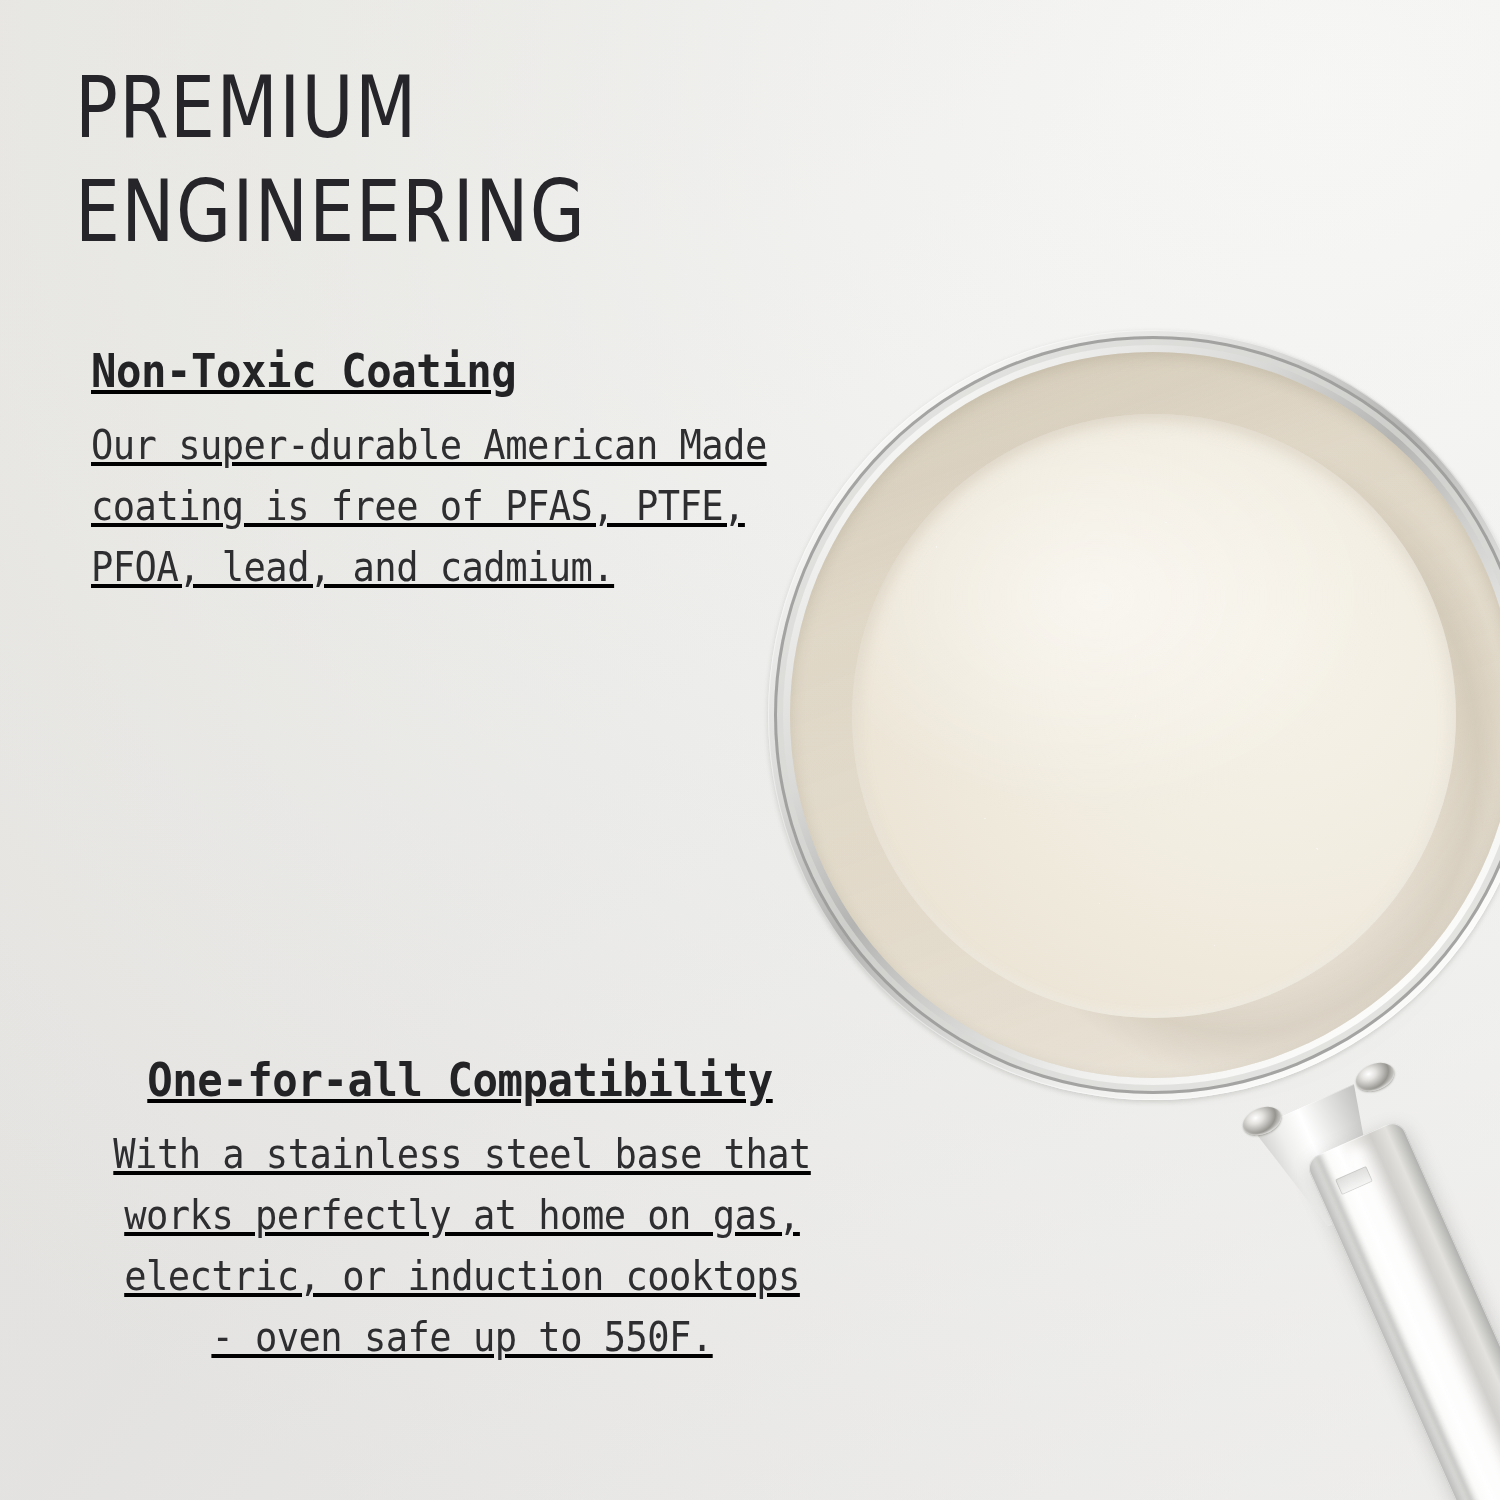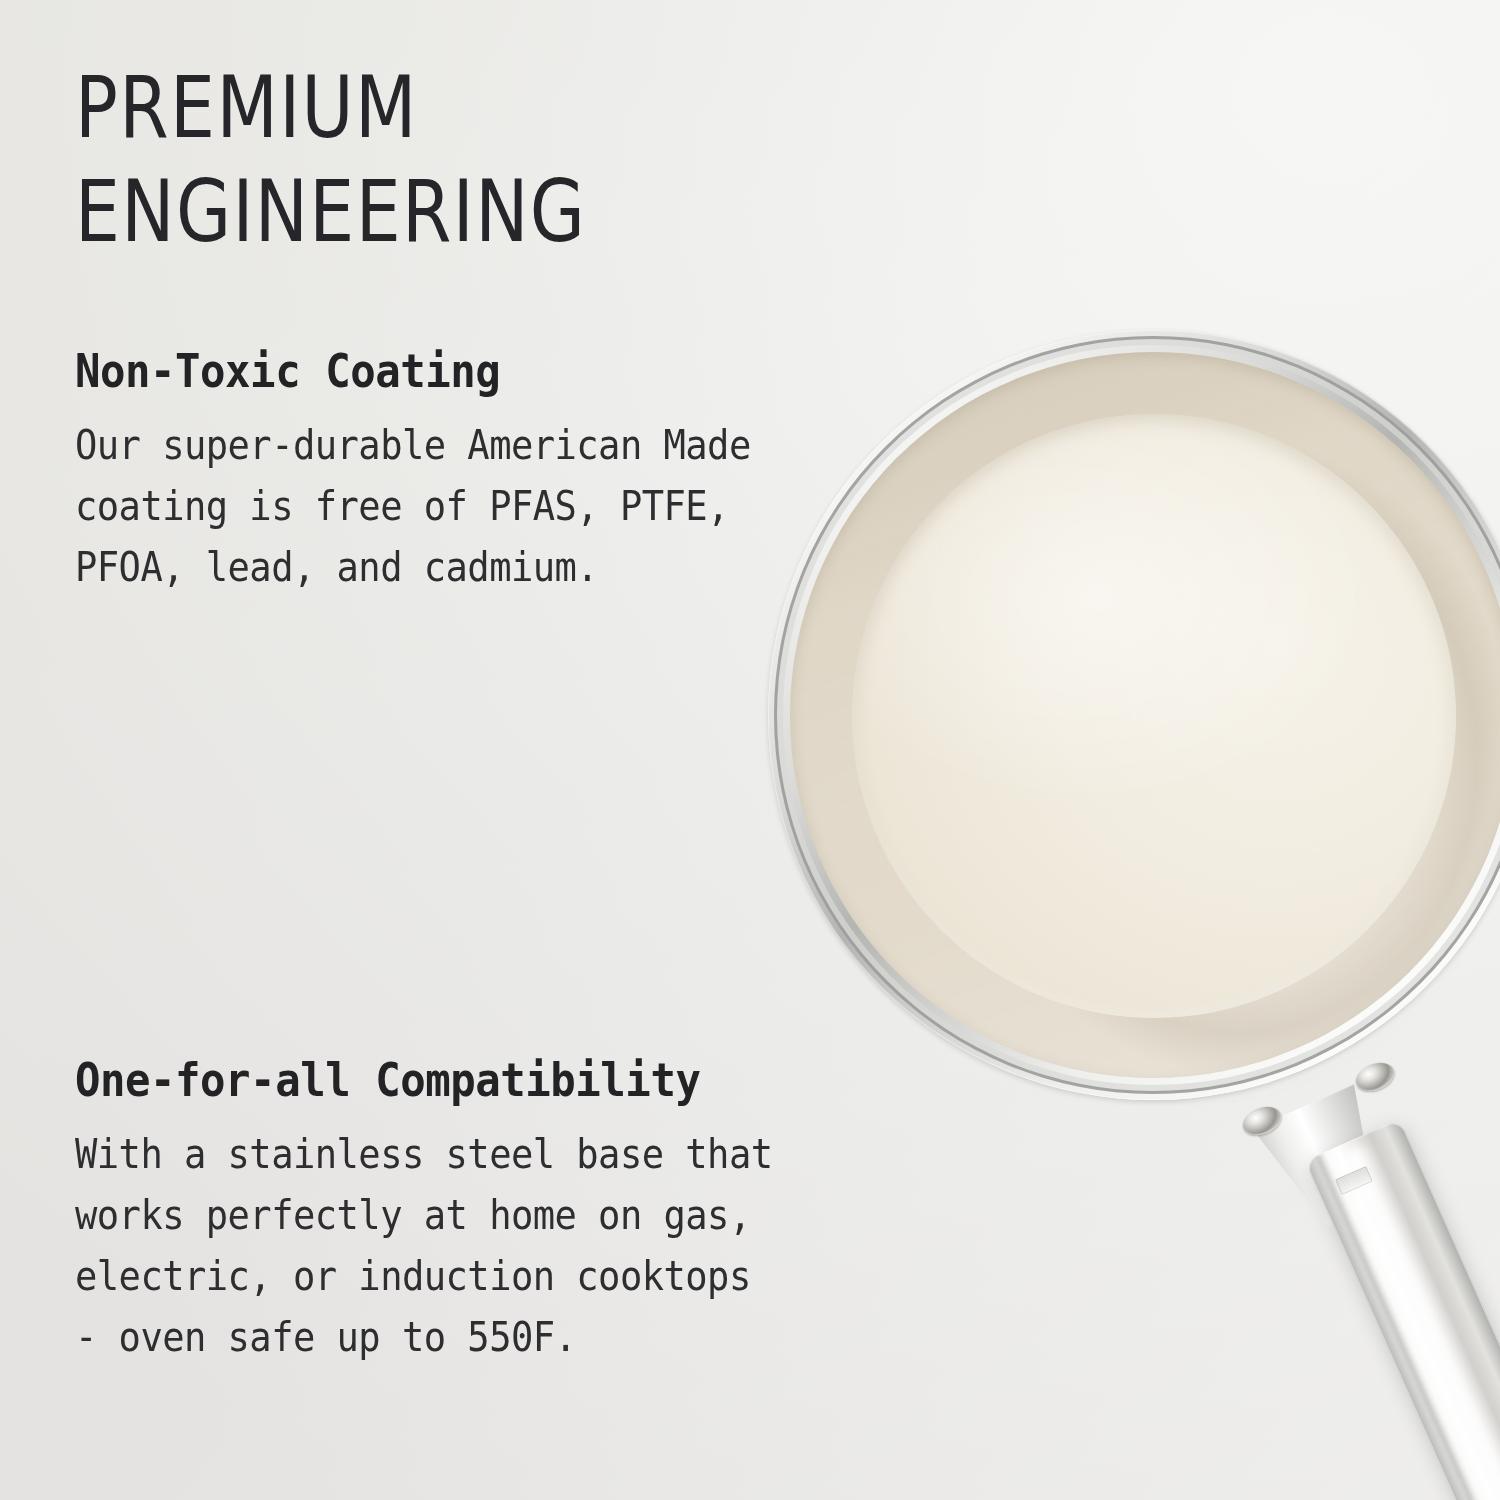--- a/index.html
+++ b/index.html
@@ -55,24 +55,24 @@
     font-size: 85px;
     line-height: 104px;
     letter-spacing: 1.5px;
     font-weight: 400;
     color: #26262a;
     white-space: pre-line;
     transform: scaleX(0.93);
     transform-origin: left top;
   }
 
-  .section { position: absolute; left: 0; width: 820px; }
+  .section { position: absolute; left: 16px; width: 820px; text-decoration: underline; }
   .sec1 { top: 343px; }
   .sec2 { top: 655px; }
-  .sec3 { top: 1052px; }
+  .sec3 { top: 1052px; text-align: center; }
 
   .sec-head {
     font-family: "DejaVu Sans Mono", "Liberation Mono", monospace;
     font-size: 47px;
     line-height: 56px;
     font-weight: 700;
     color: #232326;
     letter-spacing: -0.5px;
     margin: 0 0 16px 0;
     transform: scaleX(0.90);

